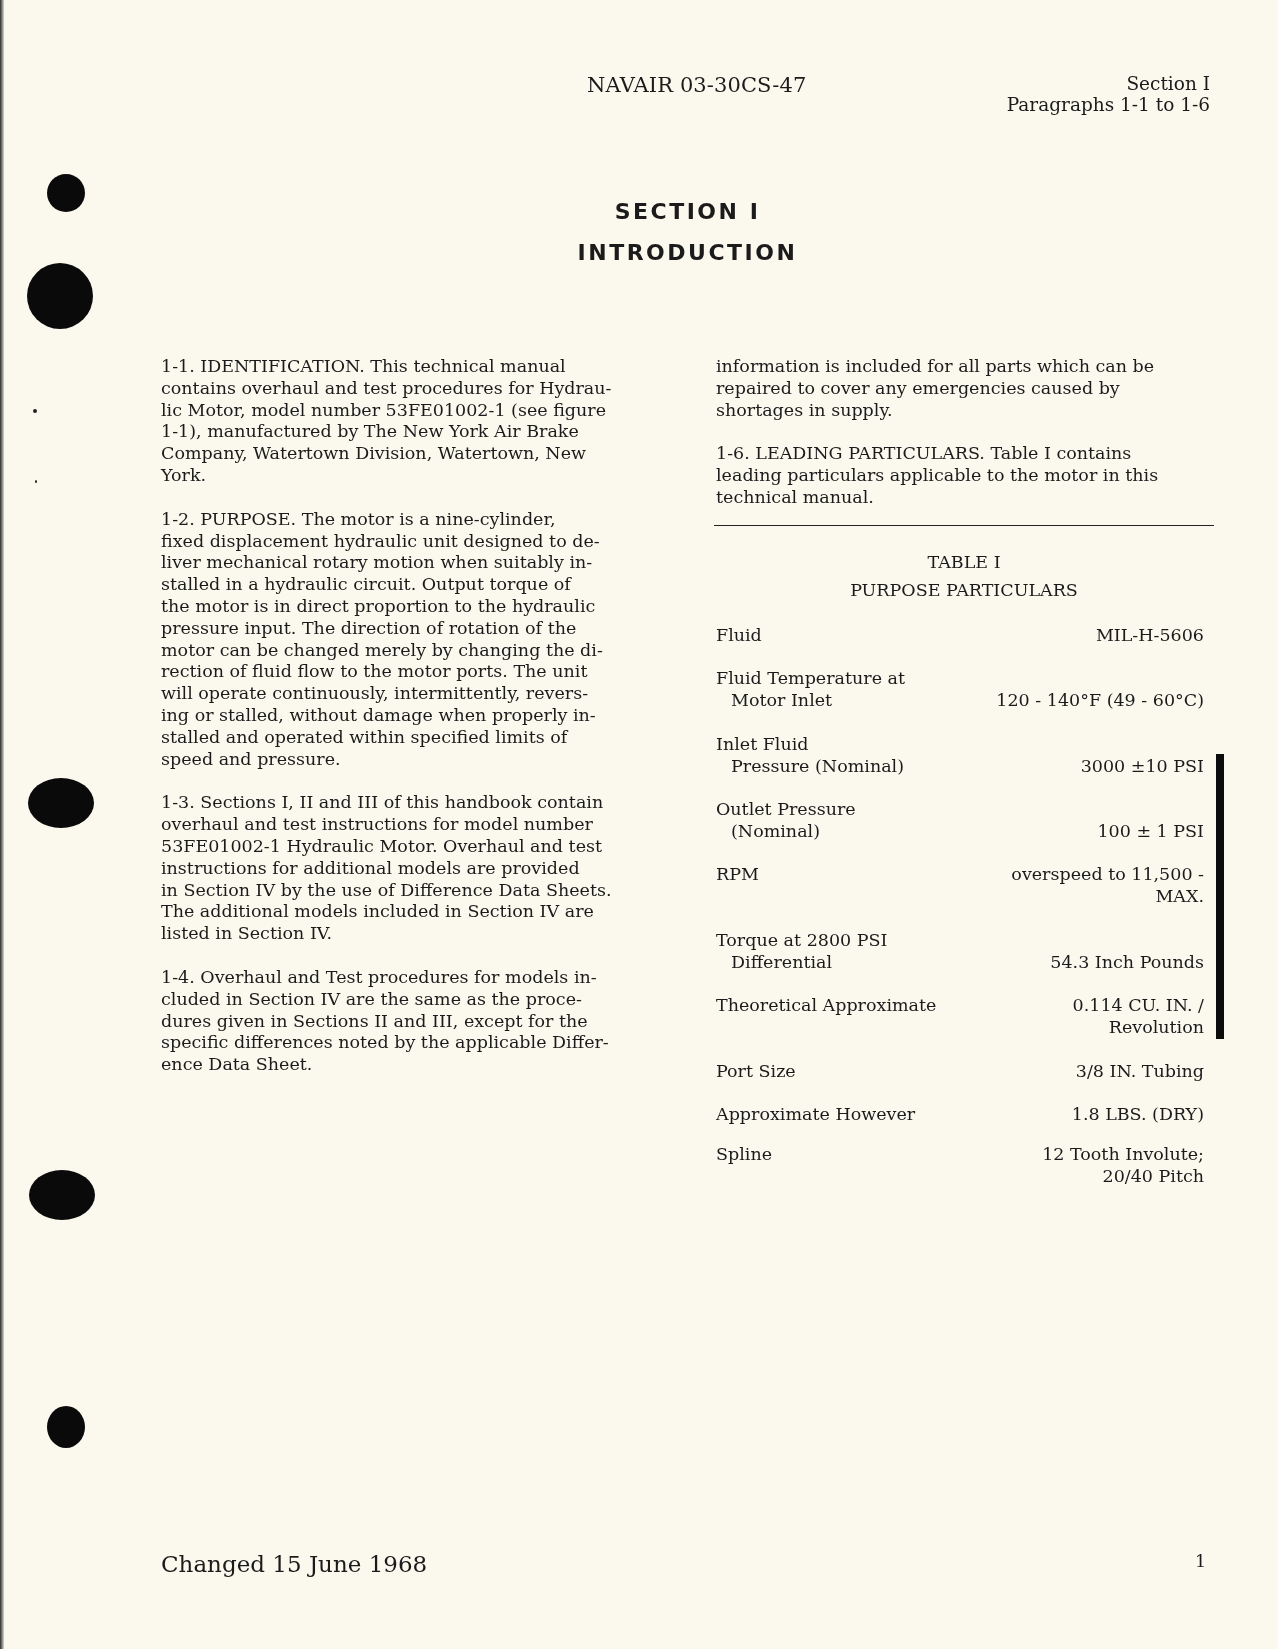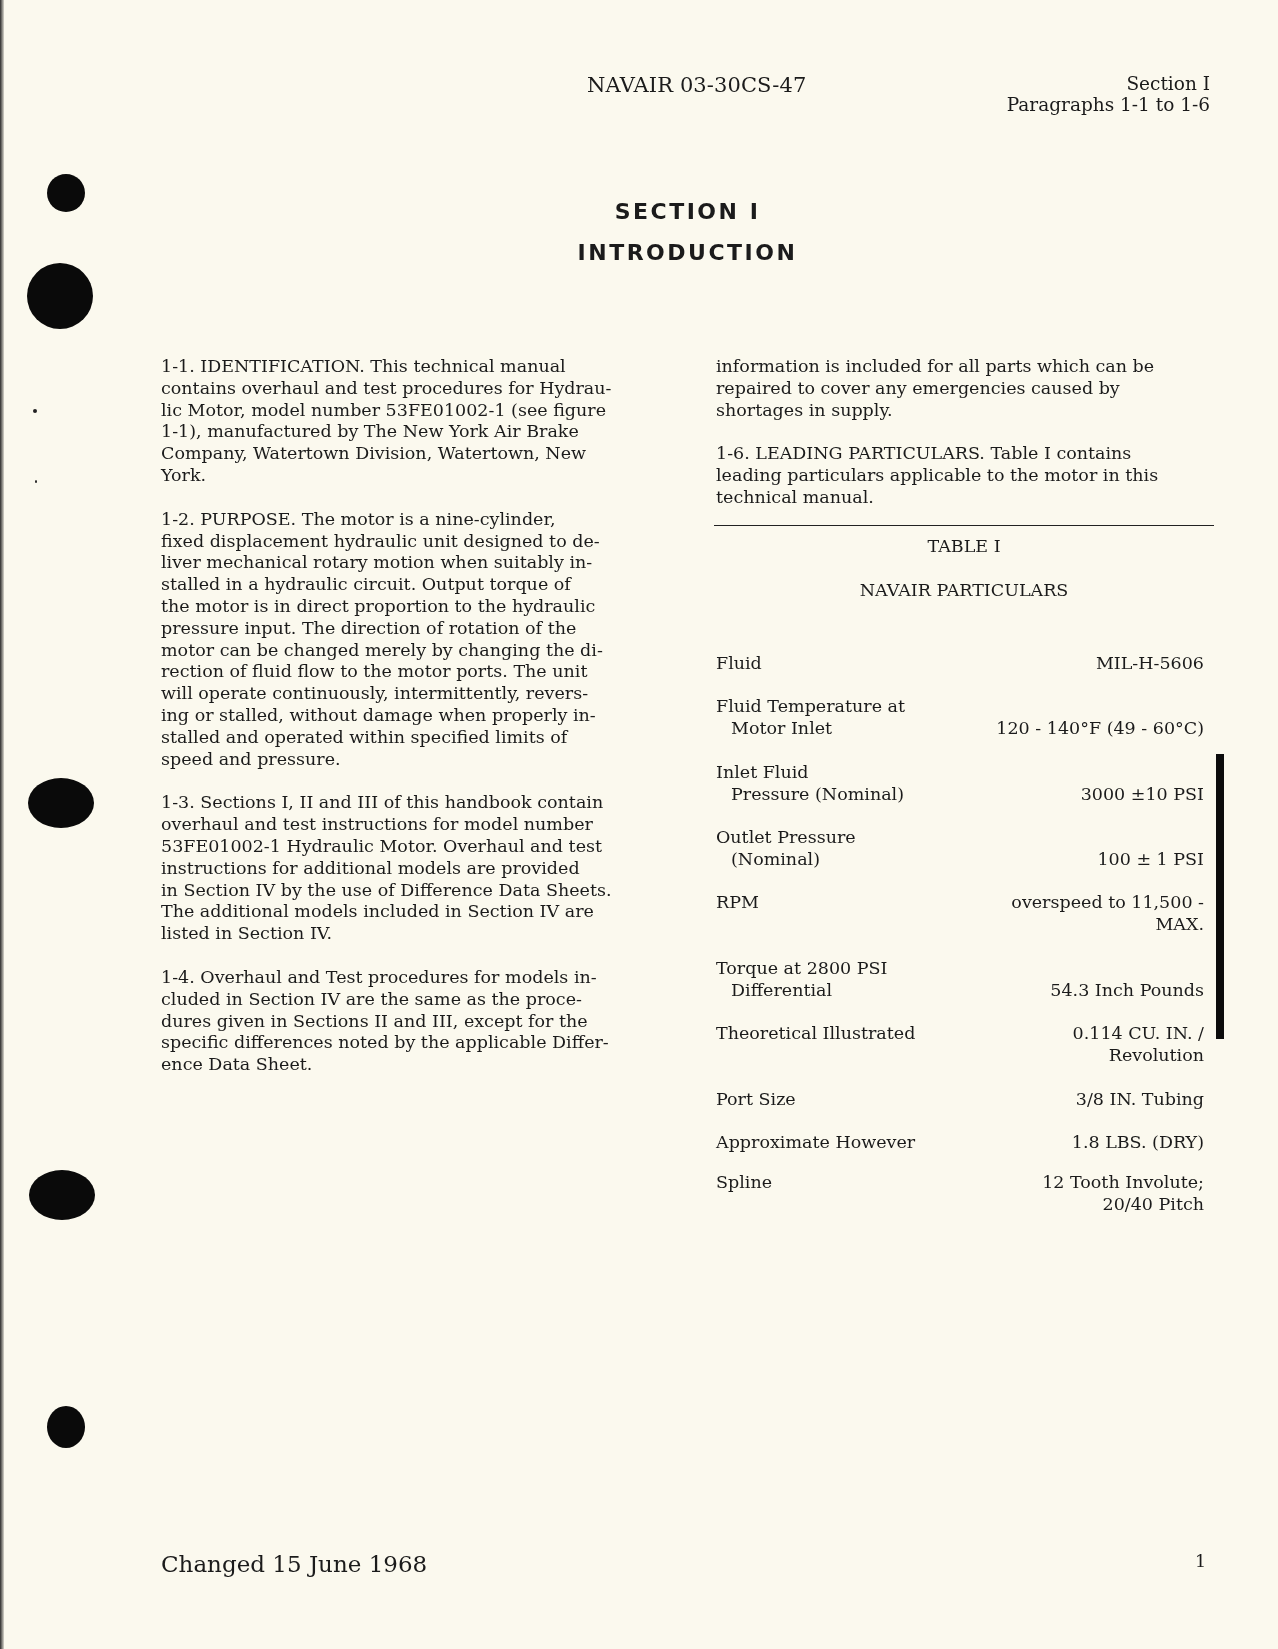--- a/index.html
+++ b/index.html
@@ -99,21 +99,20 @@
       font-size: 17.5px;
       line-height: 21.8px;
     }
     .tbl-row {
       position: absolute;
       left: 0;
       width: 488px;
       display: flex;
       justify-content: space-between;
       align-items: flex-end;
-      margin-top: 28px;
     }
     .tbl-label {
       white-space: pre-line;
     }
     .tbl-label .indent {
       padding-left: 15px;
     }
     .tbl-value {
       text-align: right;
       white-space: pre-line;
@@ -197,22 +196,22 @@
 <div class="col col-right">
   <p class="para">information is included for all parts which can be
 repaired to cover any emergencies caused by
 shortages in supply.</p>
   <p class="para">1-6.  LEADING PARTICULARS.  Table I contains
 leading particulars applicable to the motor in this
 technical manual.</p>
 </div>
 
 <div class="table-rule"></div>
-<div class="table-heading" style="top:536px;">TABLE I</div>
-<div class="table-heading" style="top:580px;">NAVAIR PARTICULARS</div>
+<div class="table-heading" style="top:552px;">TABLE I</div>
+<div class="table-heading" style="top:580px;">PURPOSE PARTICULARS</div>
 
 <div class="tbl" style="top:0;">
   <div class="tbl-row" style="top:625px;">
     <div class="tbl-label"><div>Fluid</div></div>
     <div class="tbl-value">MIL-H-5606</div>
   </div>
   <div class="tbl-row" style="top:668px;">
     <div class="tbl-label"><div>Fluid Temperature at</div><div class="indent">Motor Inlet</div></div>
     <div class="tbl-value">120 - 140°F (49 - 60°C)</div>
   </div>
@@ -227,21 +226,21 @@
   <div class="tbl-row" style="top:864px;align-items:flex-start;">
     <div class="tbl-label"><div>RPM</div></div>
     <div class="tbl-value">overspeed to 11,500 -
 MAX.</div>
   </div>
   <div class="tbl-row" style="top:930px;">
     <div class="tbl-label"><div>Torque at 2800 PSI</div><div class="indent">Differential</div></div>
     <div class="tbl-value">54.3 Inch Pounds</div>
   </div>
   <div class="tbl-row" style="top:995px;align-items:flex-start;">
-    <div class="tbl-label"><div>Theoretical Illustrated</div></div>
+    <div class="tbl-label"><div>Theoretical Approximate</div></div>
     <div class="tbl-value">0.114 CU. IN. /
 Revolution</div>
   </div>
   <div class="tbl-row" style="top:1061px;align-items:center;">
     <div class="tbl-label"><div>Port Size</div></div>
     <div class="tbl-value">3/8 IN. Tubing</div>
   </div>
   <div class="tbl-row" style="top:1104px;">
     <div class="tbl-label"><div>Approximate However</div></div>
     <div class="tbl-value">1.8 LBS. (DRY)</div>

